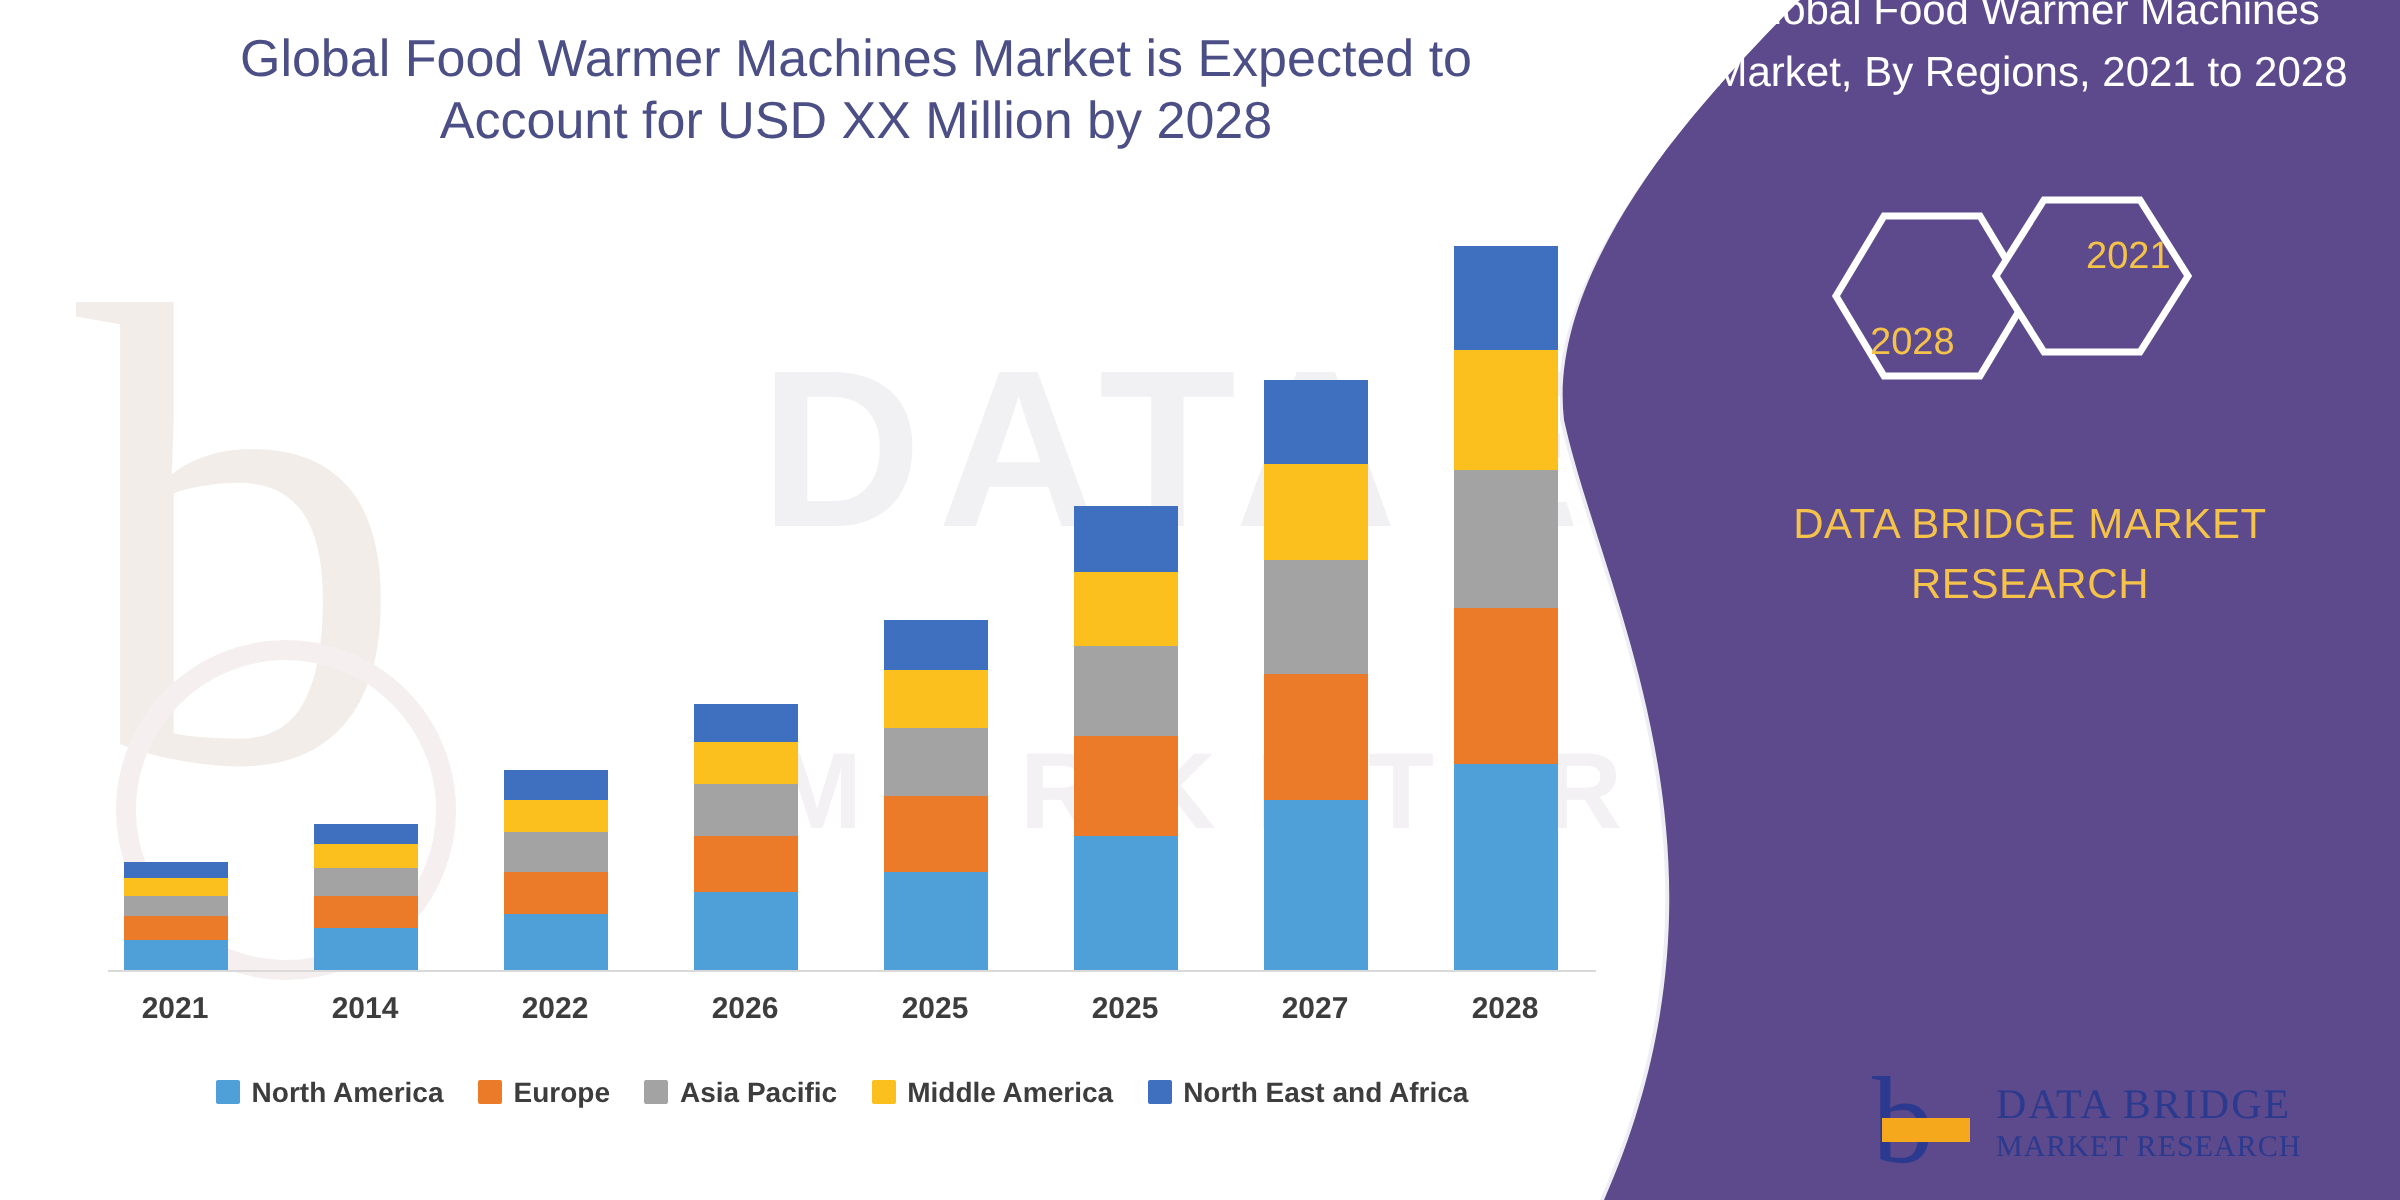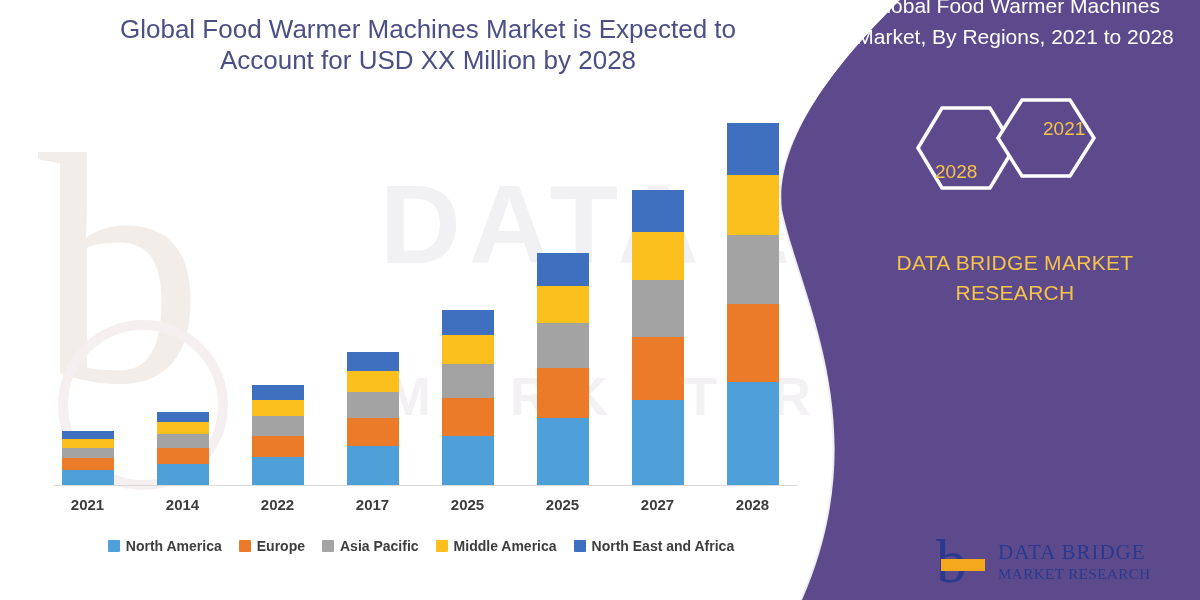--- a/index.html
+++ b/index.html
@@ -286,21 +286,21 @@
         <div class="seg" style="height: 68.8231px; background: rgb(163, 163, 163);"></div>
         <div class="seg" style="height: 77.8px; background: rgb(236, 123, 41);"></div>
         <div class="seg" style="height: 103.235px; background: rgb(79, 159, 216);"></div>
       </div>
     </div>
 </div>
 <div class="xlabels" id="xlabels">
     <div class="xlabel">2021</div>
     <div class="xlabel">2014</div>
     <div class="xlabel">2022</div>
-    <div class="xlabel">2017</div>
+    <div class="xlabel">2026</div>
     <div class="xlabel">2025</div>
     <div class="xlabel">2025</div>
     <div class="xlabel">2027</div>
     <div class="xlabel">2028</div>
   </div>
 
 <div class="legend" id="legend">
     <div class="legend-item">
       <span class="swatch" style="background: rgb(79, 159, 216);"></span>
       <span class="legend-label">North America</span>

